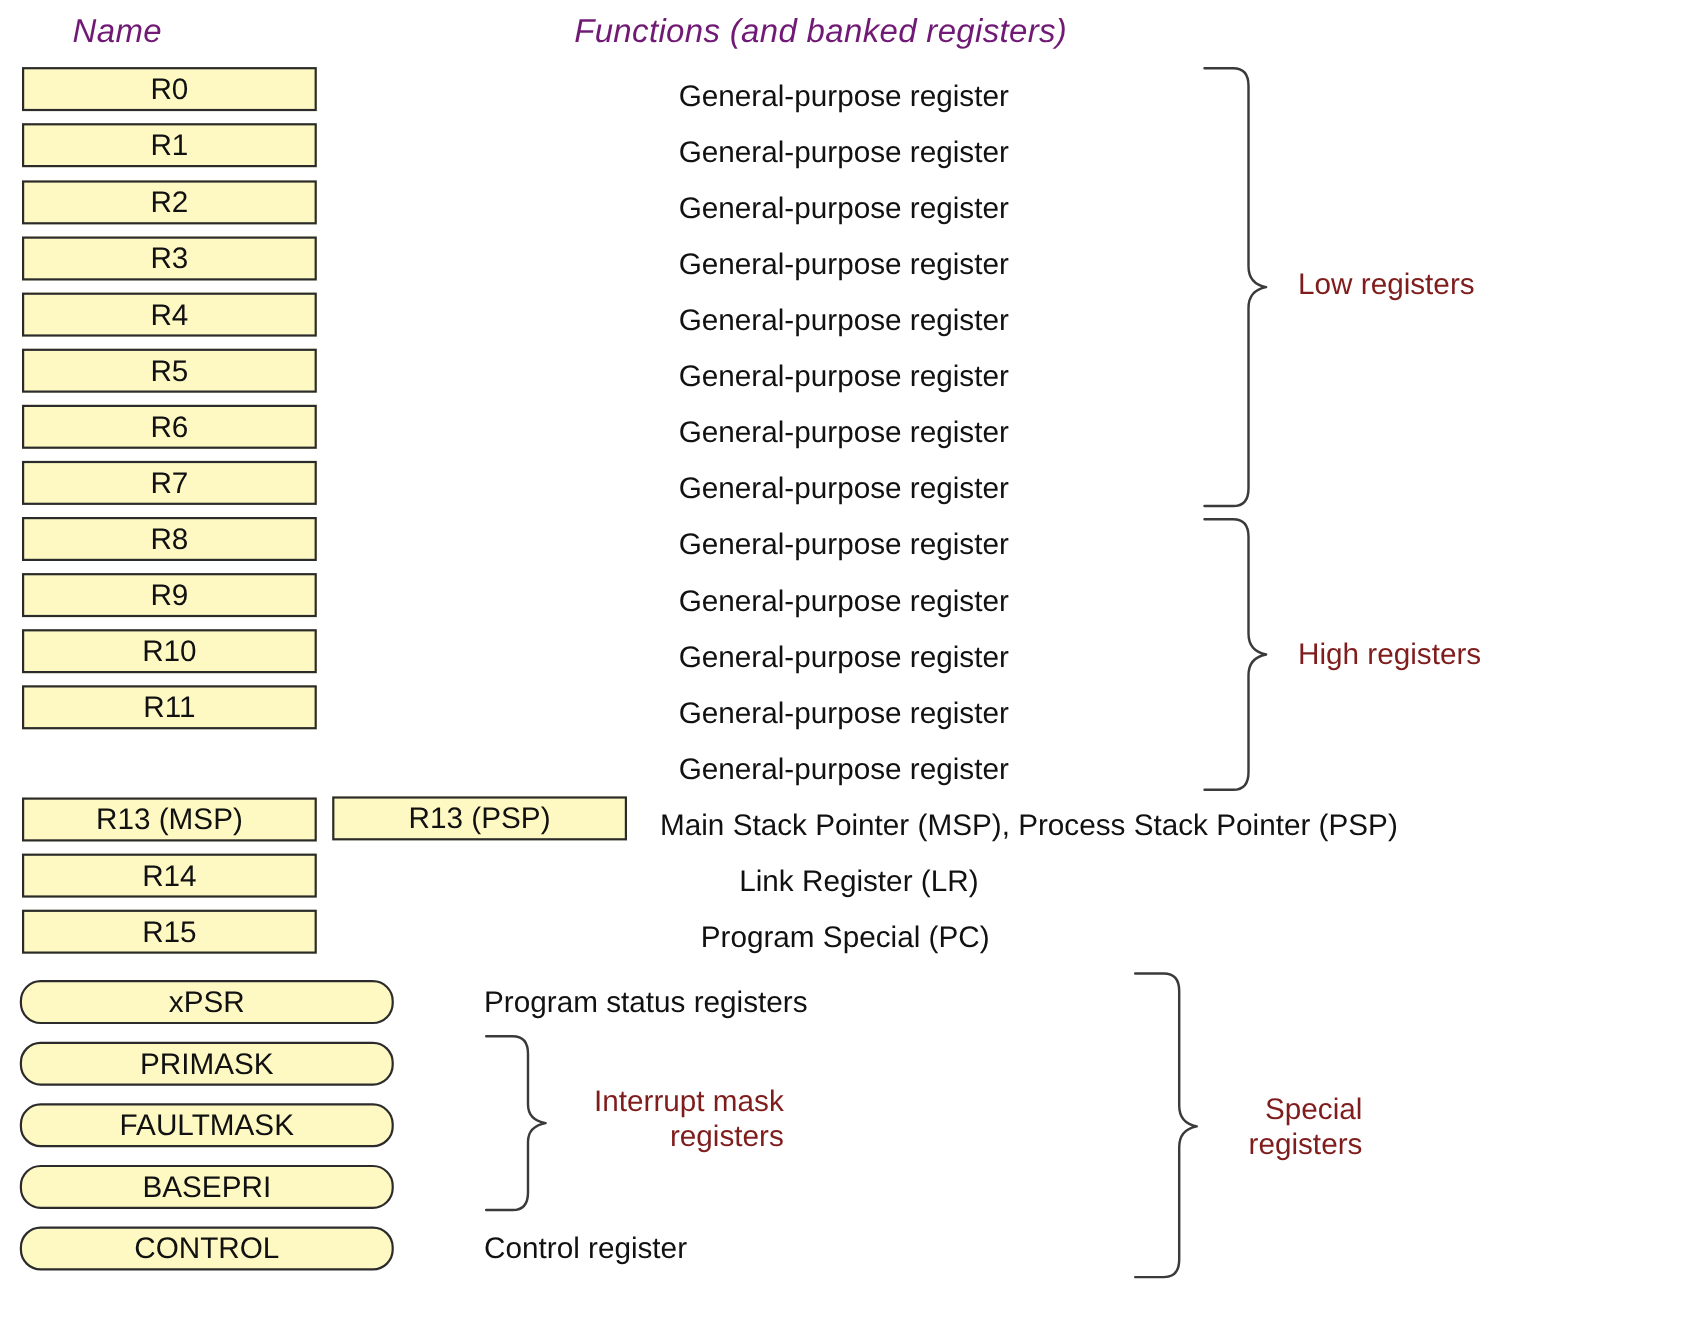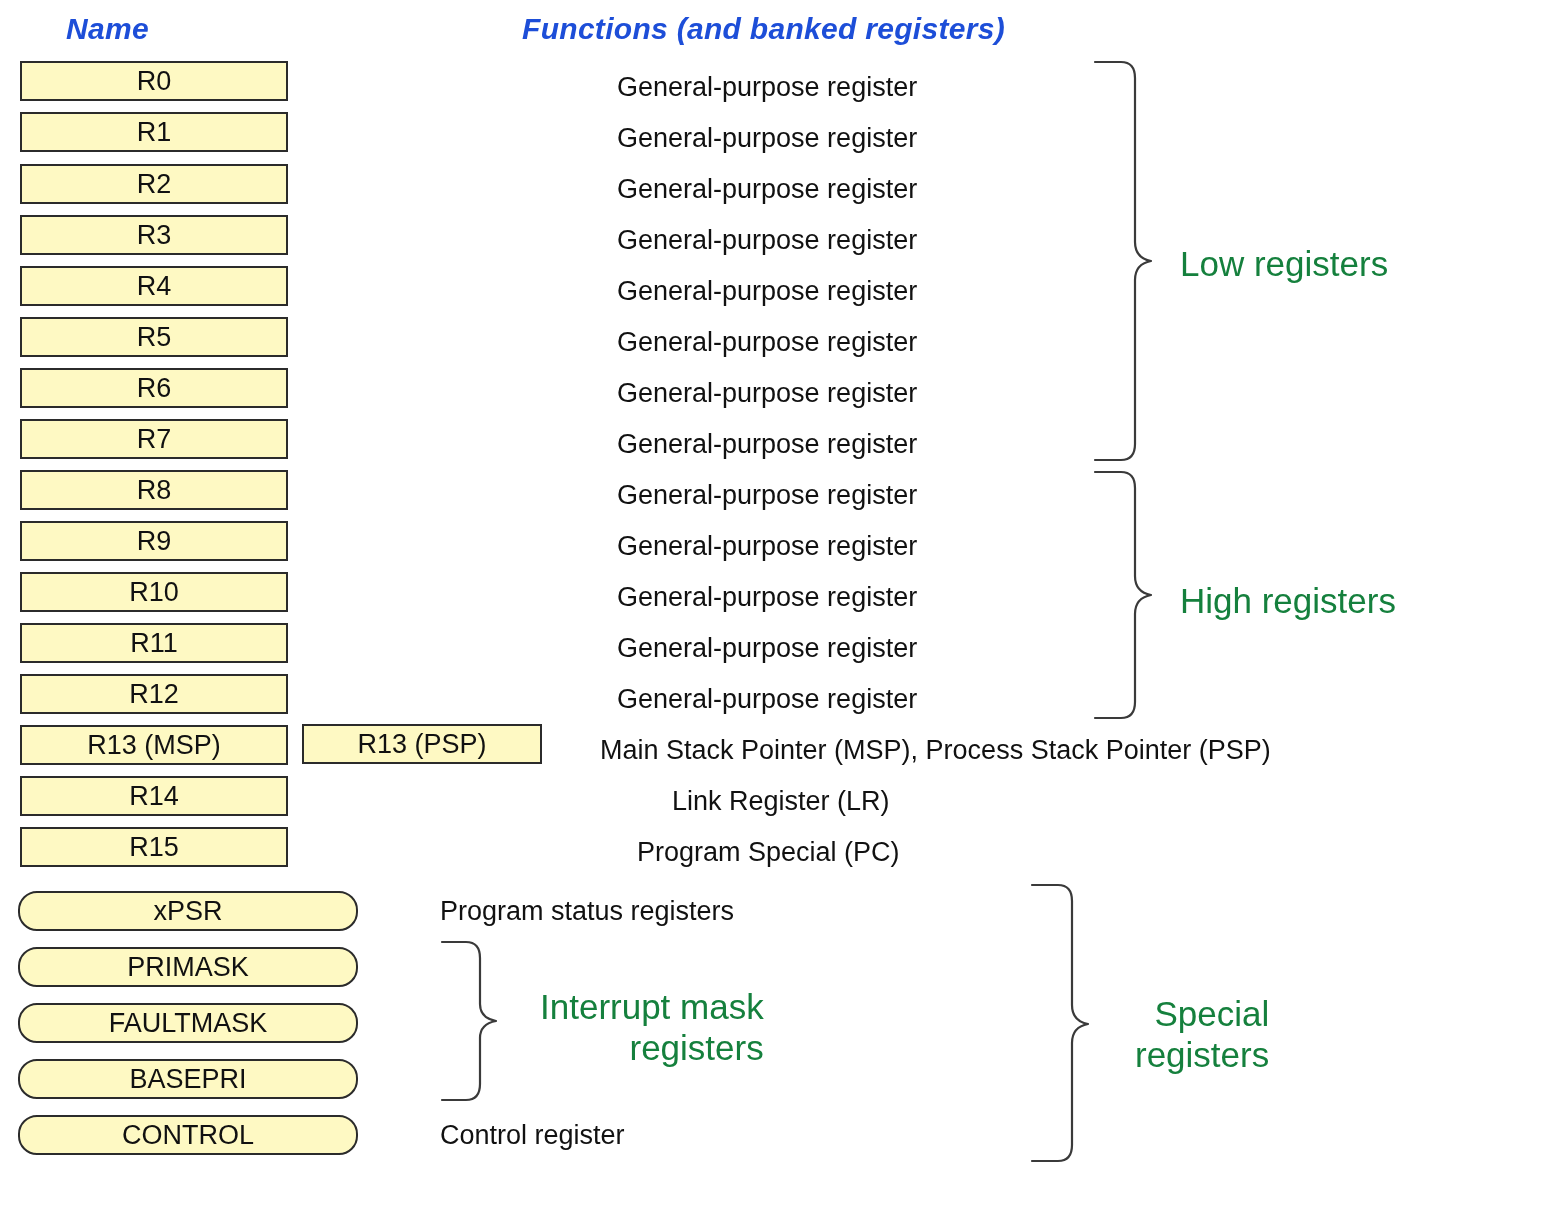--- a/index.html
+++ b/index.html
@@ -13,62 +13,62 @@
     height: 1208px;
     background: #ffffff;
     font-family: "Liberation Sans", sans-serif;
     color: #1a1a1a;
     overflow: hidden;
   }
 
   
   .col-header {
     position: absolute;
-    font-weight: bold;
+    font-weight: normal;
     font-style: italic;
     font-size: 30px;
     letter-spacing: 0.3px;
     white-space: nowrap;
-    color: #1d4ed8;
+    color: #701a75;
   }
   #hdr-name  { left: 66px;  top: 12px; }
   #hdr-funcs { left: 522px; top: 12px; }
 
   
   .reg-box {
     position: absolute;
     box-sizing: border-box;
     border: 2.5px solid #2b2b2b;
     background: #fef9c3;
     display: flex;
     align-items: center;
     justify-content: center;
     font-size: 27px;
     color: #111;
     white-space: nowrap;
   }
   .reg-box.main    { left: 20px; width: 268px; height: 40px; }
-  .reg-box.psp     { left: 302px; width: 240px; height: 40px; }
+  .reg-box.psp     { left: 302px; width: 268px; height: 40px; }
   .reg-box.special { left: 18px; width: 340px; height: 40px; border-radius: 19px; }
 
   
   .func-text {
     position: absolute;
     font-size: 27px;
     color: #111;
     white-space: nowrap;
     line-height: 1;
   }
   .func-text.gp { left: 601px; margin-left: 16px; }
 
   
   .side-label {
     position: absolute;
-    font-size: 35px;
-    color: #15803d;
+    font-size: 27px;
+    color: #7f1d1d;
     white-space: nowrap;
     line-height: 1.18;
   }
   .side-label.centered { text-align: right; }
 
   
   .brace {
     position: absolute;
     overflow: visible;
   }
@@ -94,21 +94,20 @@
   <div class="reg-box main" style="top:215px">R3</div>
   <div class="reg-box main" style="top:266px">R4</div>
   <div class="reg-box main" style="top:317px">R5</div>
   <div class="reg-box main" style="top:368px">R6</div>
   <div class="reg-box main" style="top:419px">R7</div>
 
   <div class="reg-box main" style="top:470px">R8</div>
   <div class="reg-box main" style="top:521px">R9</div>
   <div class="reg-box main" style="top:572px">R10</div>
   <div class="reg-box main" style="top:623px">R11</div>
-  <div class="reg-box main" style="top:674px">R12</div>
 
   <div class="reg-box main" style="top:725px">R13 (MSP)</div>
   <div class="reg-box psp" style="top:724px">R13 (PSP)</div>
 
   <div class="reg-box main" style="top:776px">R14</div>
   <div class="reg-box main" style="top:827px">R15</div>
 
   <div class="reg-box special" style="top:891px">xPSR</div>
   <div class="reg-box special" style="top:947px">PRIMASK</div>
   <div class="reg-box special" style="top:1003px">FAULTMASK</div>

